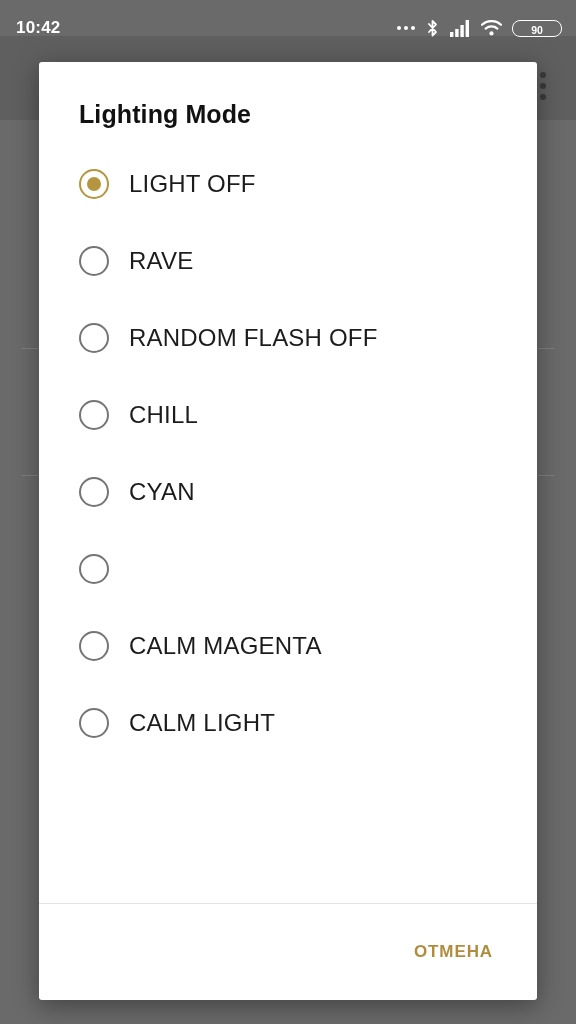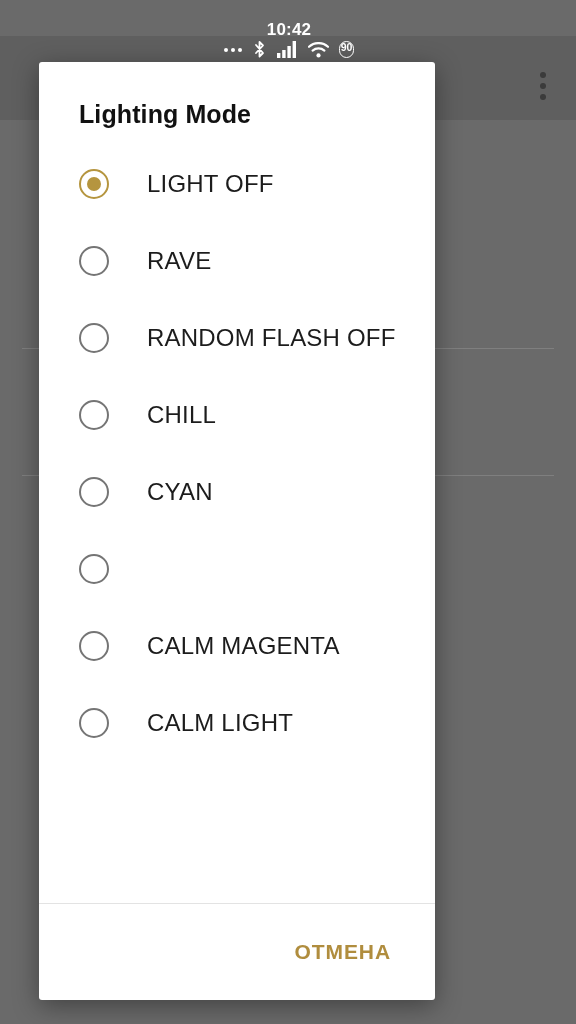--- a/index.html
+++ b/index.html
@@ -33,52 +33,51 @@
   }
   #backdrop .bg-divider {
     position:absolute; left:22px; right:22px; height:1px;
     background:rgba(255,255,255,0.14);
   }
   #backdrop .bg-divider.d1 { top:348px; }
   #backdrop .bg-divider.d2 { top:475px; }
 
   
   #statusbar {
-    position:absolute; left:0; top:16px; right:0; height:36px;
+    position:absolute; left:0; top:8px; right:0; height:36px;
     display:flex; align-items:center; justify-content:space-between;
     padding:4px 14px 0 16px;
     color:#ffffff;
     z-index:30;
-    flex-direction:column;
   }
   #statusbar .clock {
     font-size:17px; font-weight:bold; letter-spacing:0.2px;
   }
   #statusbar .sys-icons {
     display:flex; align-items:center; gap:10px;
   }
   .ellipsis-icon { display:flex; gap:3px; align-items:center; }
   .ellipsis-icon i {
     width:4px; height:4px; border-radius:50%; background:#fff; display:block;
   }
   .bt-icon svg, .sig-icon svg, .wifi-icon svg { display:block; }
   .battery-icon {
-    display:flex; align-items:flex-start; justify-content:center;
-    width:15px; height:17px;
+    display:flex; align-items:flex-end; justify-content:center;
+    width:50px; height:17px;
     border:1.6px solid #fff; border-radius:8px;
     position:relative;
   }
   .battery-icon span {
     font-size:10.5px; font-weight:bold; color:#fff; line-height:1;
   }
 
   
   #dialog {
     position:absolute;
-    left:39px; top:62px; width:396px; height:938px;
+    left:39px; top:62px; width:498px; height:938px;
     background:#ffffff;
     border-radius:3px;
     box-shadow:0 6px 26px rgba(0,0,0,0.38);
     display:flex; flex-direction:column;
     z-index:20;
     overflow:hidden;
   }
   #dialog-title {
     font-size:25px; font-weight:bold; color:#111;
     padding:38px 0 0 40px;
@@ -107,39 +106,39 @@
   .option-row.selected .radio {
     border-color:#b5953f;
   }
   .radio .dot {
     width:14px; height:14px; border-radius:50%;
     background:#b5953f;
     display:none;
   }
   .option-row.selected .radio .dot { display:block; }
   .option-label {
-    margin-left:38px;
+    margin-left:20px;
     font-size:24px; color:#1c1c1c;
     letter-spacing:0.2px;
     white-space:nowrap;
   }
   #dialog-divider {
     height:1px; background:#e3e3e3;
     flex:0 0 auto;
   }
   #dialog-actions {
     flex:0 0 auto;
     height:96px;
     display:flex; align-items:center; justify-content:flex-end;
     padding-right:38px;
   }
   #cancel-button {
     background:none; border:none;
     font-family:"Liberation Sans", sans-serif;
-    font-size:21px; font-weight:bold;
+    font-size:17px; font-weight:bold;
     color:#b08d3e;
     letter-spacing:0.9px;
     cursor:pointer;
     padding:8px 6px;
   }
 </style>
 </head>
 <body>
 
 <div id="backdrop">

